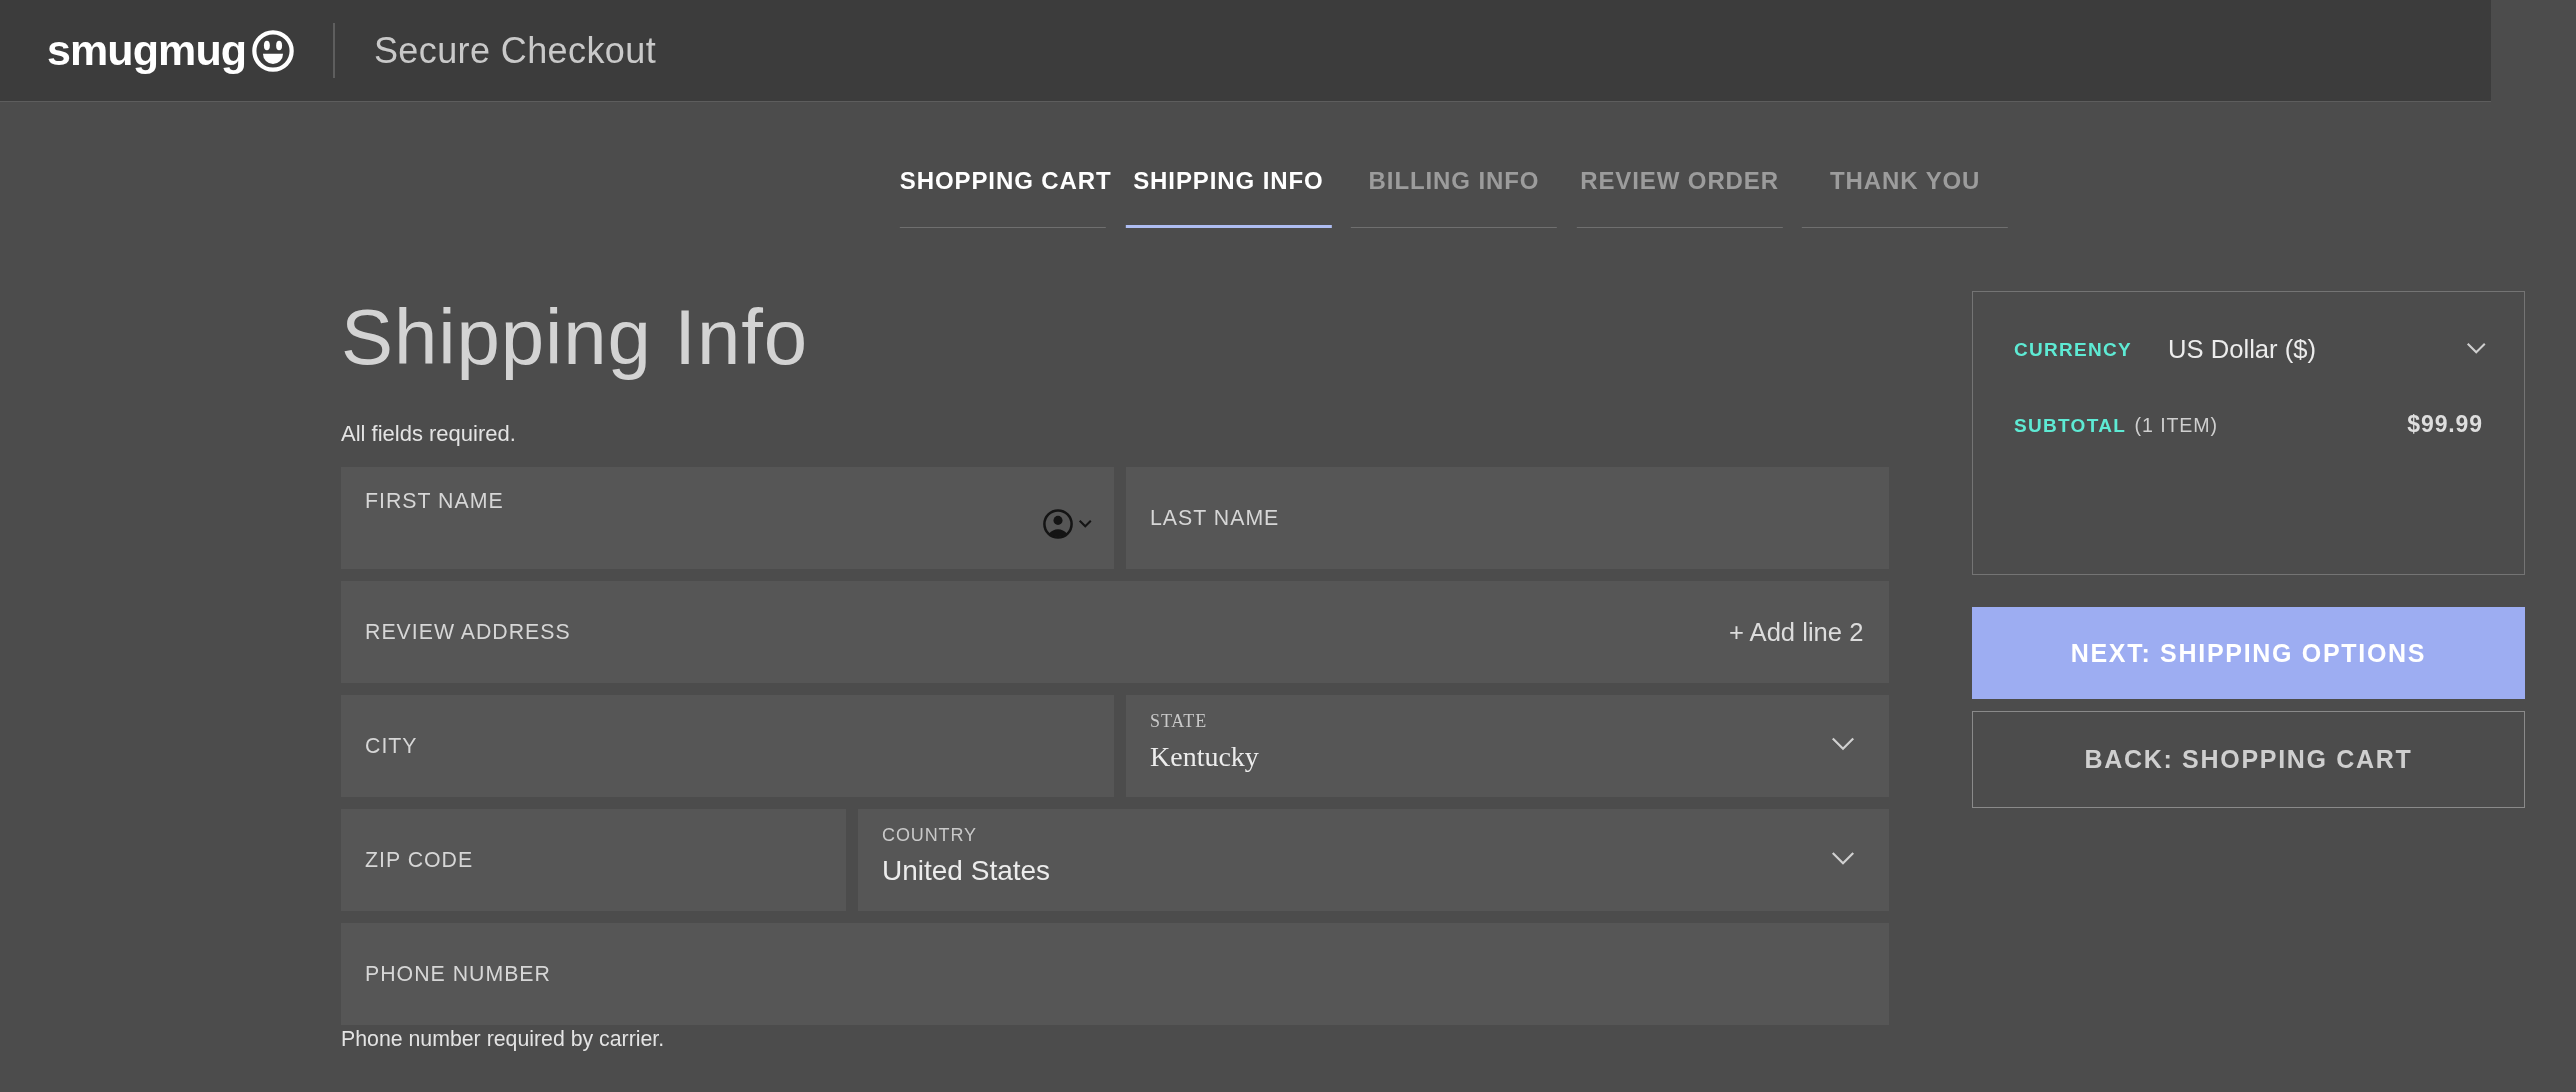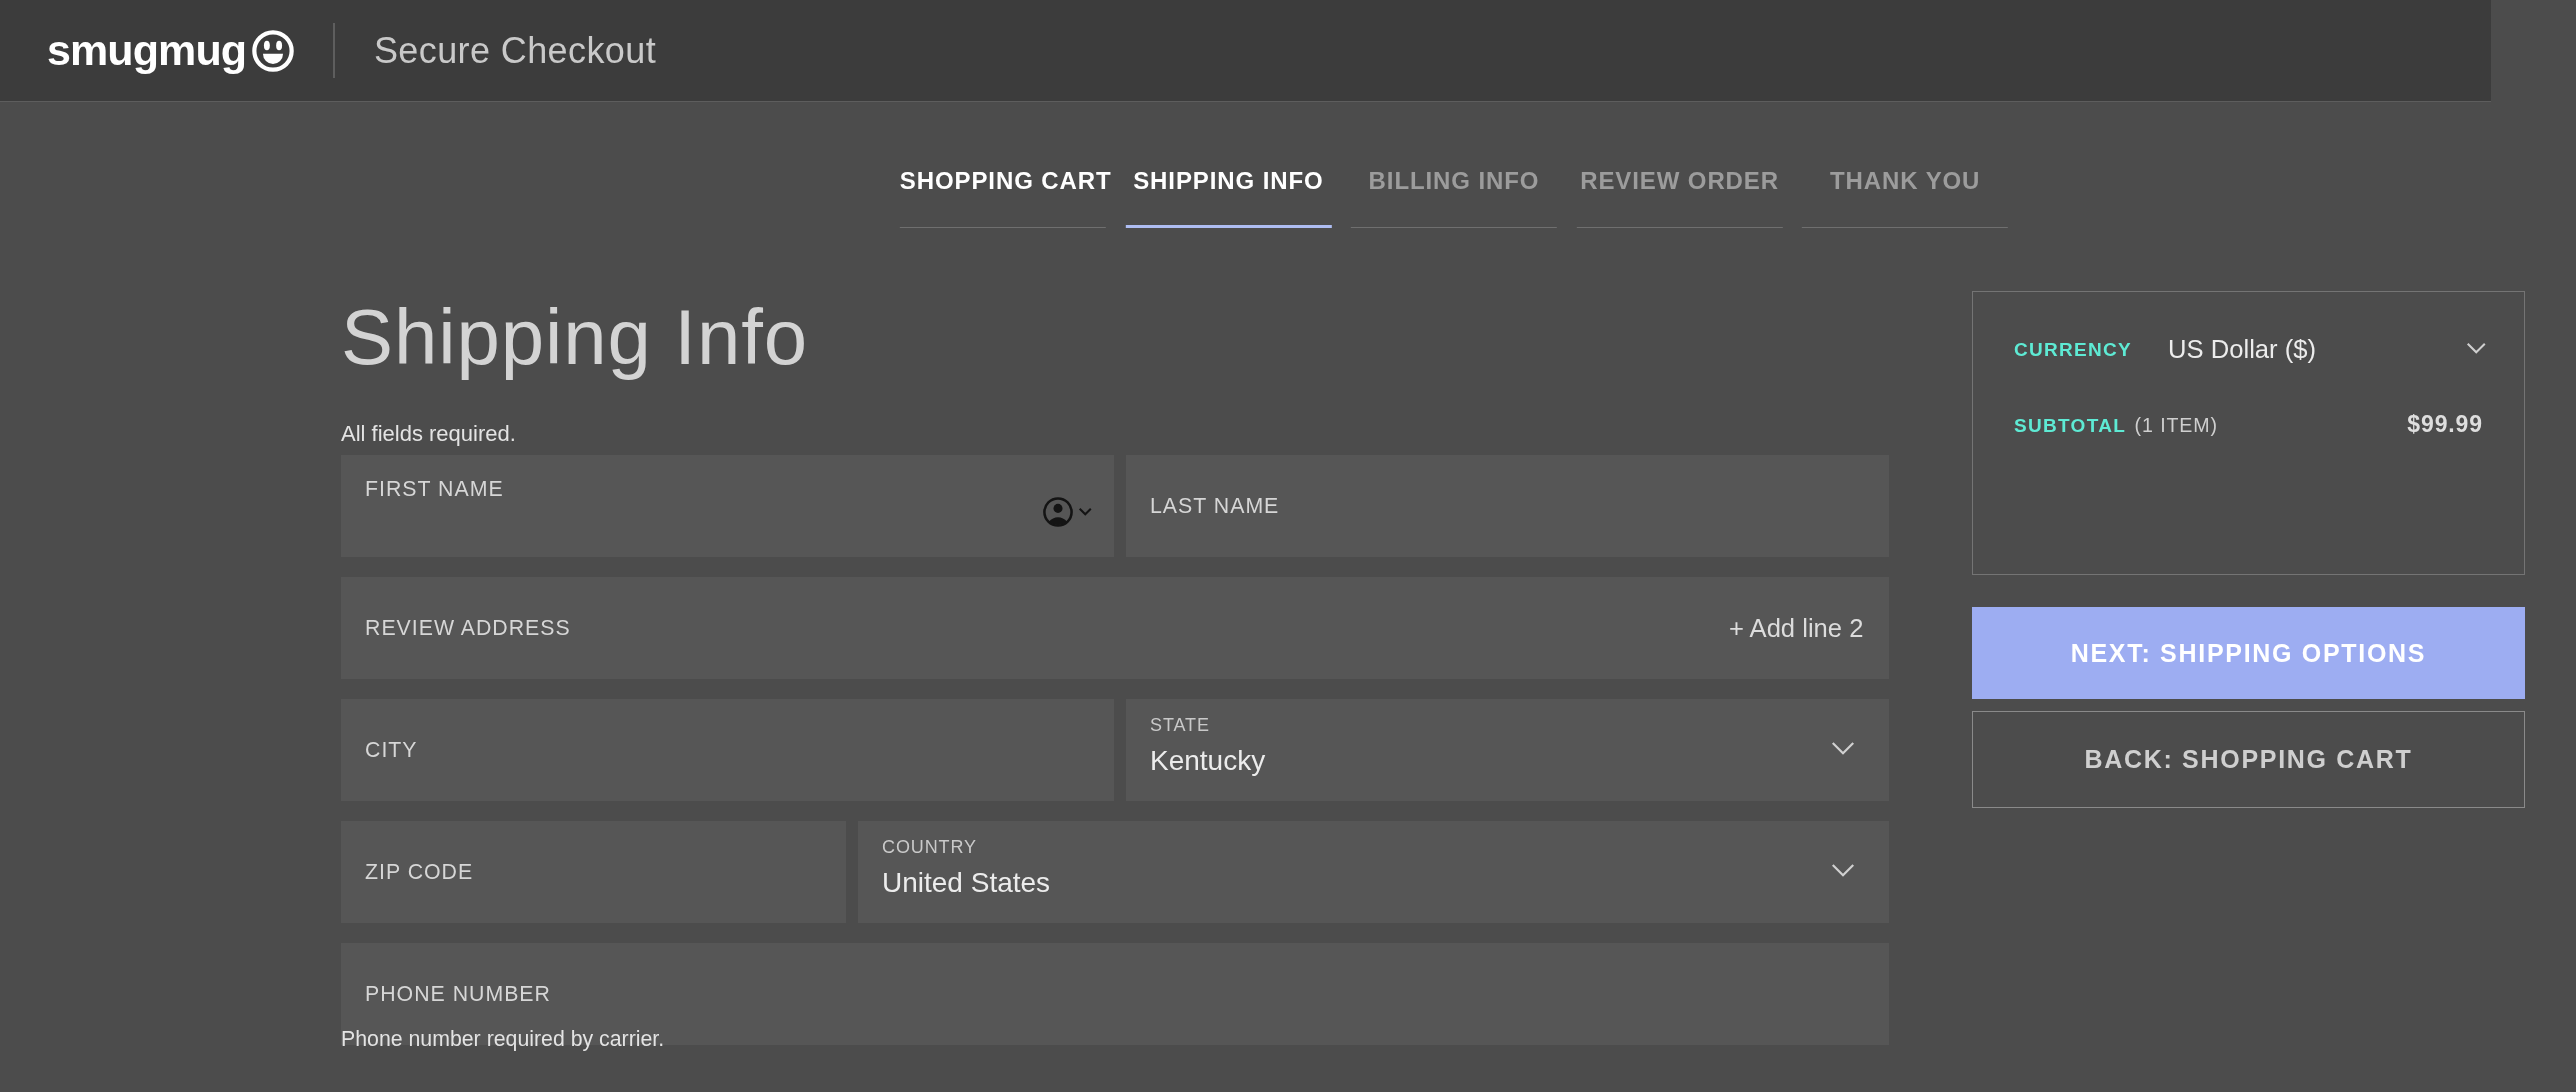--- a/index.html
+++ b/index.html
@@ -29,28 +29,28 @@
   .tab{width:206px;text-align:center;padding-bottom:32px;font-size:24px;font-weight:bold;
        letter-spacing:0.9px;color:#9c9c9c;border-bottom:1.7px solid #6f6f6f;white-space:nowrap;cursor:pointer;}
   .tab.visited{color:#ffffff;}
   .tab.active{color:#ffffff;border-bottom:3.4px solid var(--active-tab-underline);padding-bottom:30px;}
 
   
   .page-title{position:absolute;left:341px;top:297px;font-size:78px;font-weight:300;
               color:#d3d3d3;letter-spacing:0.9px;line-height:1.05;}
   .required-note{position:absolute;left:341px;top:421px;font-size:22px;color:#e3e3e3;}
 
-  .form{position:absolute;left:341px;top:455px;width:1548px;display:flex;flex-direction:column;gap:20px;}
+  .form{position:absolute;left:341px;top:467px;width:1548px;display:flex;flex-direction:column;gap:12px;}
   .form-row{display:flex;gap:12px;}
   .field{background:var(--field-bg);height:102px;position:relative;cursor:text;}
   .field .plabel{position:absolute;left:24px;top:50%;transform:translateY(-50%);
                  font-size:21.3px;color:#d6d6d6;letter-spacing:1px;}
   .field .toplabel{position:absolute;left:24px;top:22px;font-size:21.3px;color:#d6d6d6;letter-spacing:1px;}
   .w-first{width:773px;} .w-last{flex:1;} .w-full{width:100%;} .w-city{width:773px;}
-  .w-state{flex:1;} .w-zip{width:505px;} .w-country{flex:1;}
+  .w-state{flex:1;font-family:Liberation Serif, serif;} .w-zip{width:505px;} .w-country{flex:1;}
   .autofill{position:absolute;right:22px;top:56%;transform:translateY(-50%);
             display:flex;align-items:center;gap:3.4px;cursor:pointer;}
   .addline2{position:absolute;right:25.6px;top:50%;transform:translateY(-50%);
             font-size:25.6px;color:#dcdcdc;cursor:pointer;}
   .select-field .slabel{position:absolute;left:24px;top:16px;font-size:18px;color:#c9c9c9;letter-spacing:0.9px;}
   .select-field .svalue{position:absolute;left:24px;top:46px;font-size:28px;color:#ececec;}
   .select-field{cursor:pointer;}
   .select-chevron{position:absolute;right:34px;top:50%;transform:translateY(-50%);}
   .phone-note{position:absolute;left:341px;top:1027px;font-size:21.3px;color:#e3e3e3;}
 

